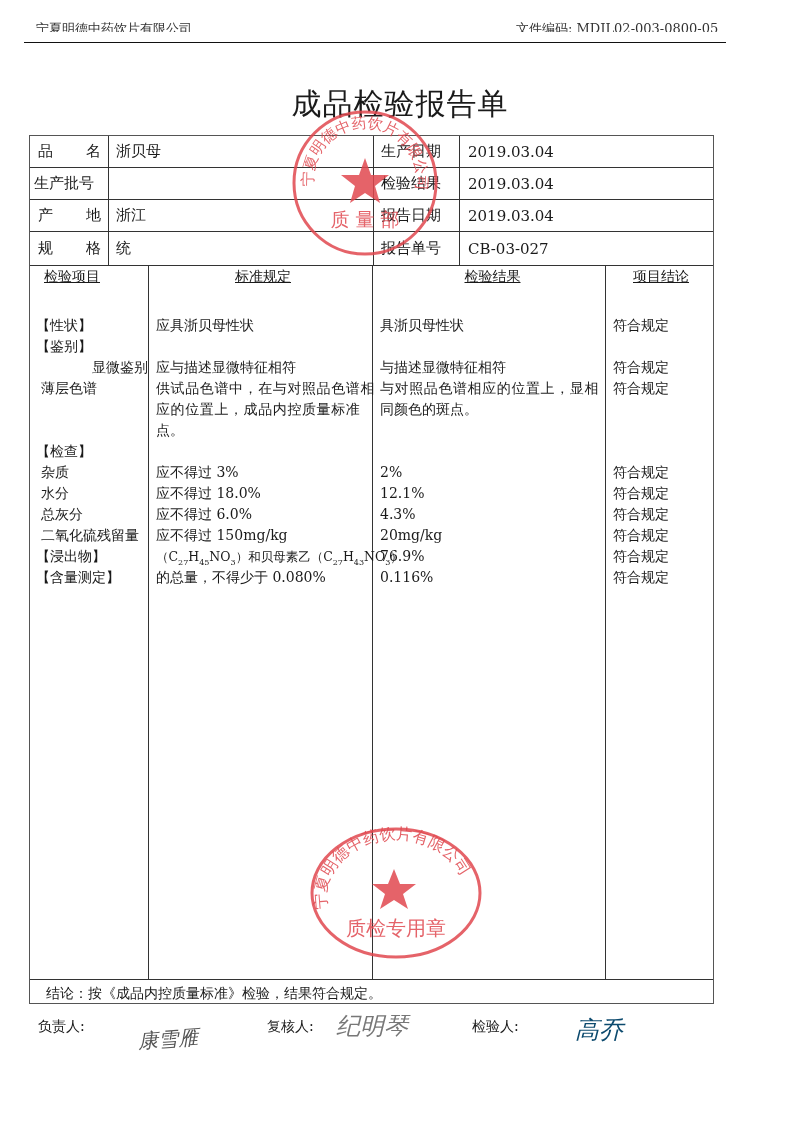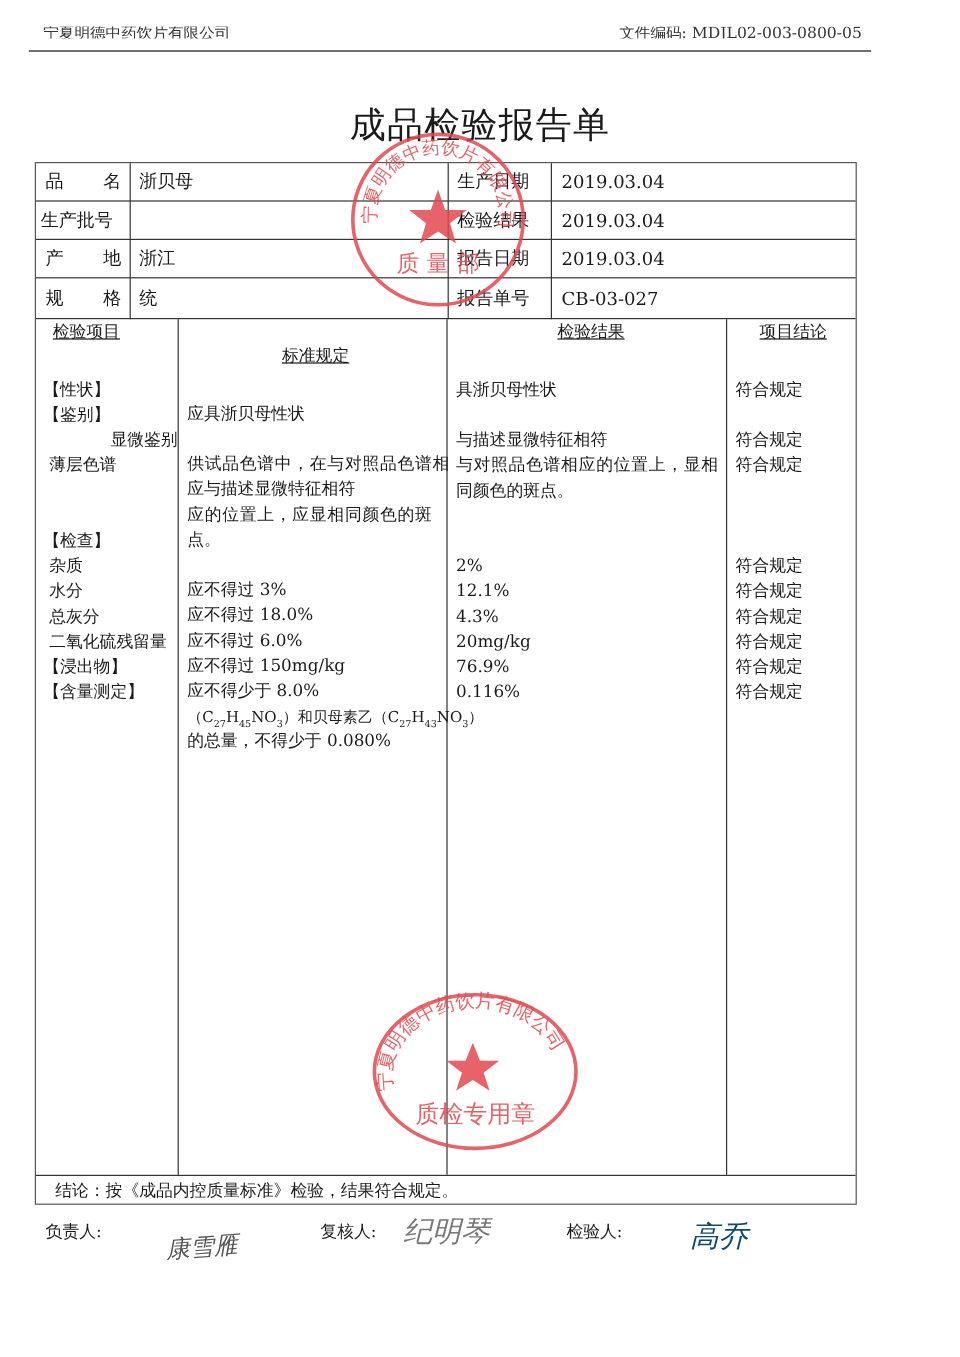--- a/index.html
+++ b/index.html
@@ -93,36 +93,35 @@
         <div class="line">【检查】</div>
         <div class="line" style="padding-left:5px;">杂质</div>
         <div class="line" style="padding-left:5px;">水分</div>
         <div class="line" style="padding-left:5px;">总灰分</div>
         <div class="line" style="padding-left:5px;">二氧化硫残留量</div>
         <div class="line">【浸出物】</div>
         <div class="line">【含量测定】</div>
       </div>
     </div>
 
-    <div class="col" style="left:126px;width:214px;margin-top:20px;">
+    <div class="col" style="left:126px;width:214px;">
       <div class="col-h">标准规定</div>
       <div style="margin-top:8px;">
         <div class="line"></div>
         <div class="line">应具浙贝母性状</div>
         <div class="line"></div>
+        <div class="line">应与描述显微特征相符</div>
         <div class="line" style="letter-spacing:0.6px;">供试品色谱中，在与对照品色谱相</div>
-        <div class="line">应与描述显微特征相符</div>
-        <div class="line" style="letter-spacing:0.6px;">应的位置上，应显相同颜色的斑</div>
+        <div class="line" style="letter-spacing:0.6px;">应的位置上，成品内控质量标准</div>
         <div class="line">点。</div>
         <div class="line"></div>
         <div class="line">应不得过 3%</div>
         <div class="line">应不得过 18.0%</div>
         <div class="line">应不得过 6.0%</div>
         <div class="line">应不得过 150mg/kg</div>
-        <div class="line">应不得少于 8.0%</div>
         <div class="line" style="font-size:12.5px;"><span>（</span><span>C</span><sub>27</sub><span>H</span><sub>45</sub><span>NO</span><sub>3</sub><span>）和贝母素乙（</span><span>C</span><sub>27</sub><span>H</span><sub>43</sub><span>NO</span><sub>3</sub><span>）</span></div>
         <div class="line">的总量，不得少于 0.080%</div>
       </div>
     </div>
 
     <div class="col" style="left:350px;width:225px;">
       <div class="col-h">检验结果</div>
       <div style="margin-top:8px;">
         <div class="line"></div>
         <div class="line">具浙贝母性状</div>

